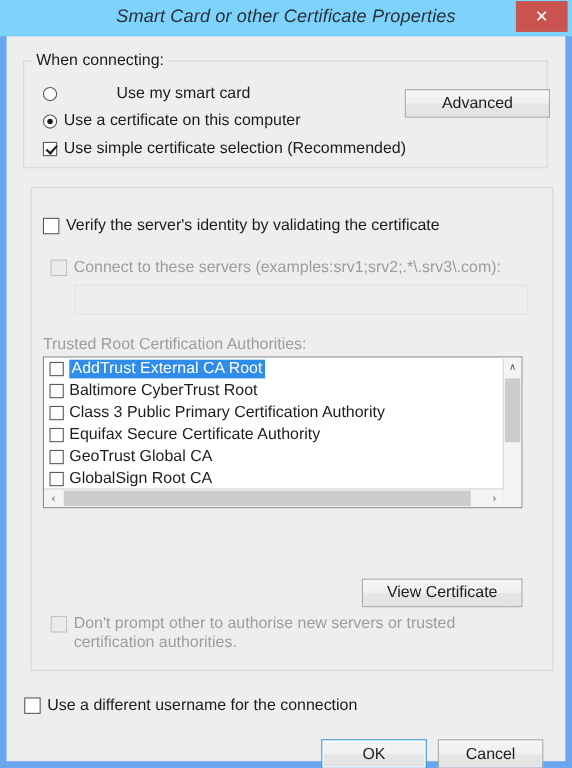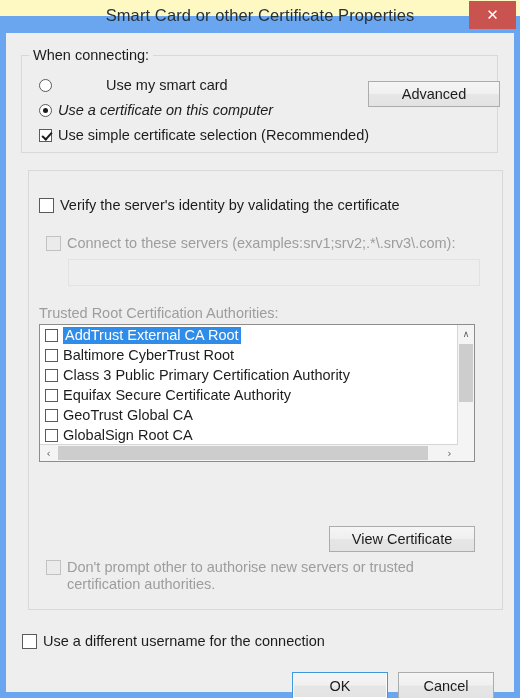--- a/index.html
+++ b/index.html
@@ -17,22 +17,23 @@
     left: 0; top: 0;
     width: 520px; height: 698px;
     background: #6aa6f0;
     box-sizing: border-box;
   }
 
   
   #titlebar {
     position: absolute;
     left: 0; top: 0;
-    width: 520px; height: 16px;
-    background: #fef9c3;
+    width: 520px; height: 33px;
+    background: #7dd3fc;
+    font-style: italic;
   }
   #title-text {
     position: absolute;
     left: 0; top: 6px;
     width: 520px;
     text-align: center;
     font-size: 16.5px;
     color: #28313a;
     letter-spacing: 0.1px;
   }
@@ -277,21 +278,21 @@
   <div id="client">
 
     <div class="groupbox" style="left:15px; top:22px; width:477px; height:98px;"></div>
     <div class="groupbox-title" style="left:23px; top:14px;">When connecting:</div>
 
     <div class="ctl-row" style="left:33px; top:44px;gap:48px;">
       <span class="radio"></span>
       <span class="lbl" style="margin-left:6px;">Use my smart card</span>
     </div>
 
-    <div class="ctl-row" style="left:33px; top:69px;font-style:italic;">
+    <div class="ctl-row" style="left:33px; top:69px;">
       <span class="radio checked"></span>
       <span class="lbl" style="margin-left:6px;">Use a certificate on this computer</span>
     </div>
 
     <div class="ctl-row" style="left:33px; top:94px;">
       <span class="checkbox checked"></span>
       <span class="lbl" style="margin-left:6px;">Use simple certificate selection (Recommended)</span>
     </div>
 
     <div class="btn" style="left:362px; top:48px; width:132px; height:26px;">Advanced</div>

